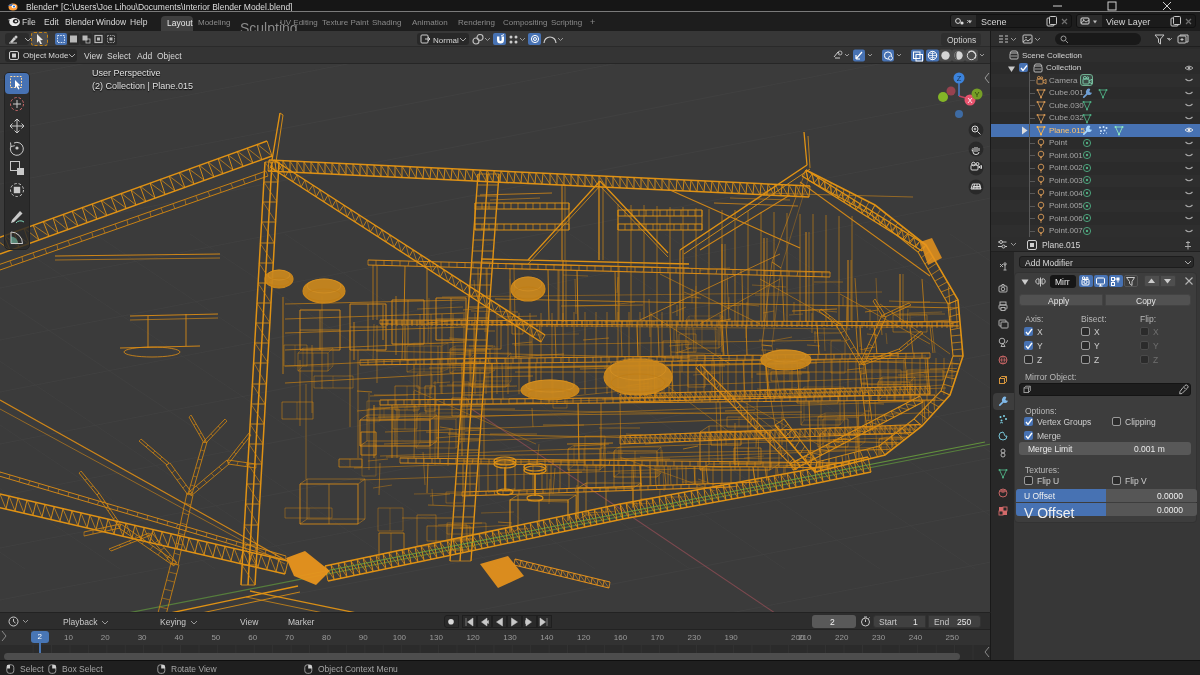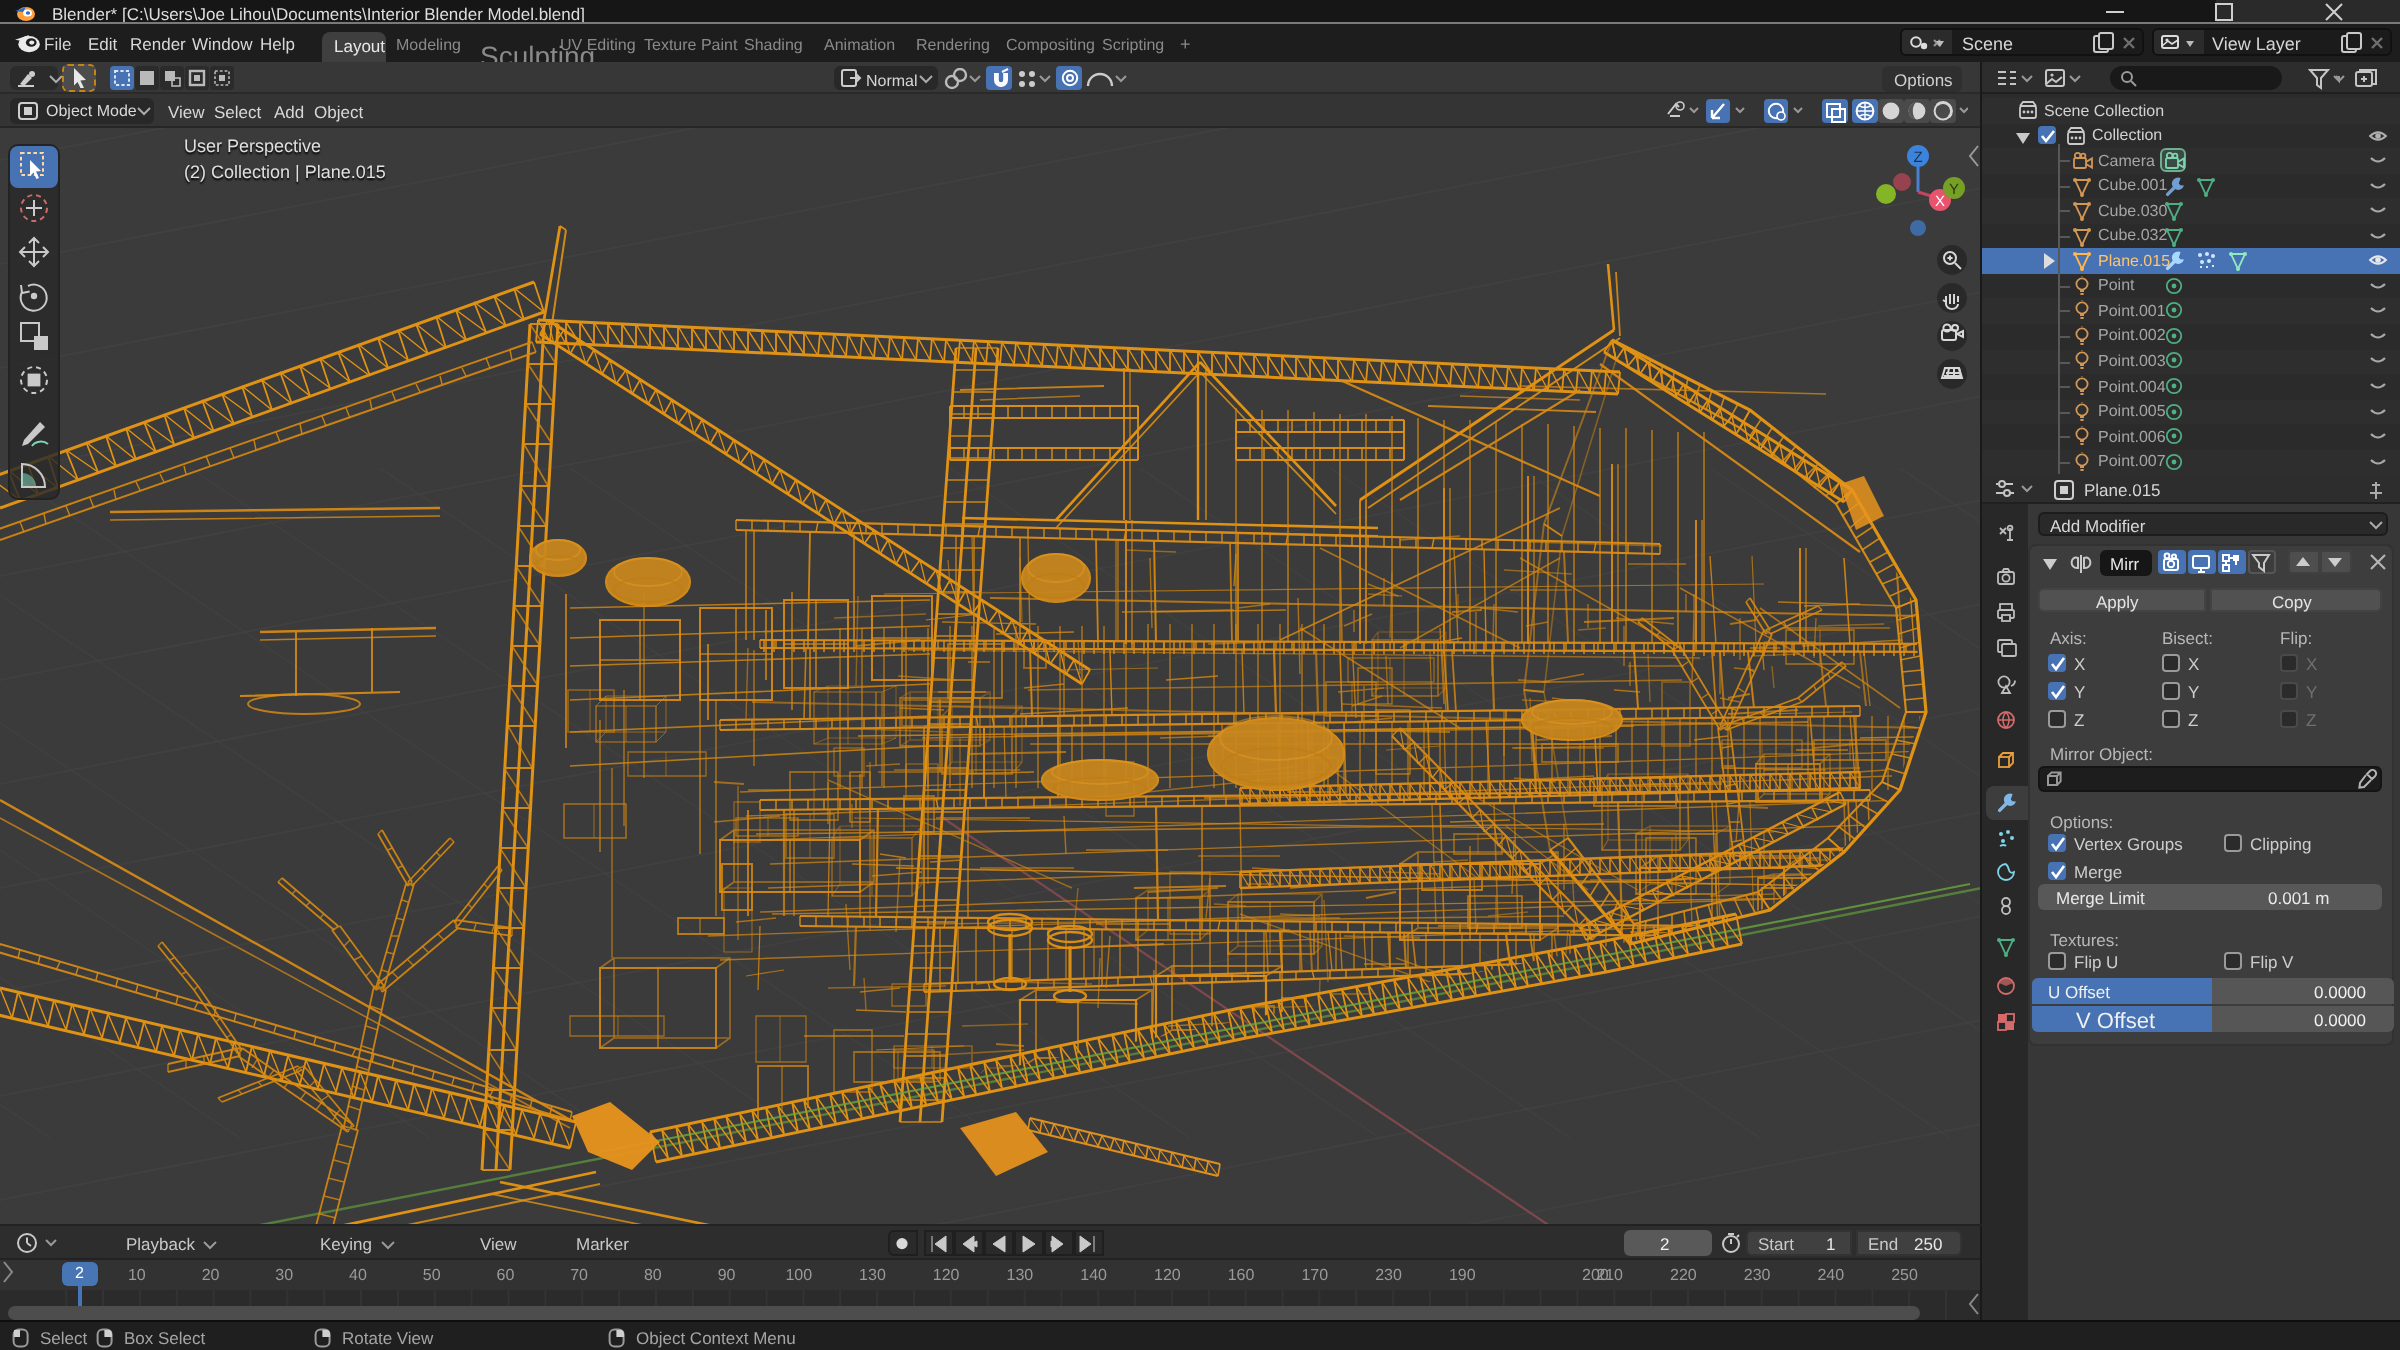--- a/index.html
+++ b/index.html
@@ -3,21 +3,21 @@
 *{margin:0;padding:0;box-sizing:border-box}
 html,body{width:1200px;height:675px;overflow:hidden;background:#2a2a2a;
 font-family:"Liberation Sans",sans-serif;-webkit-font-smoothing:antialiased}
 .abs{position:absolute}
 #page{position:relative;width:1200px;height:675px}
 .txt{color:#c3c3c3;font-size:9px;white-space:nowrap}
 svg{display:block}
 </style></head><body>
 <div id="page">
 
-<div class="abs" style="left:0;top:0;width:1108px;height:12px;background:#161616">
+<div class="abs" style="left:0;top:0;width:1200px;height:12px;background:#161616">
  <svg class="abs" style="left:7px;top:1px" width="11" height="10" viewBox="0 0 22 20">
   <ellipse cx="12" cy="12" rx="9" ry="7" fill="#ff9f3e"></ellipse>
         <ellipse cx="13.5" cy="11" rx="4.5" ry="3.5" fill="#fff"></ellipse>
   <path d="M1 9 L12 5 L9 10 Z" fill="#2a6fd0"></path>
         <ellipse cx="14" cy="11" rx="2.2" ry="1.8" fill="#2a6fd0"></ellipse>
  </svg>
  <div class="abs" style="left:26px;top:1.5px;font-size:8.5px;color:#dedede">Blender* [C:\Users\Joe Lihou\Documents\Interior Blender Model.blend]</div>
  <svg class="abs" style="left:1045px;top:0" width="140" height="12">
   <line x1="8" y1="6" x2="17" y2="6" stroke="#cfcfcf" stroke-width="1"></line>
   <rect x="63" y="2" width="8" height="8" fill="none" stroke="#cfcfcf" stroke-width="1"></rect>
@@ -28,21 +28,21 @@
 
 <div class="abs" style="left:0;top:12px;width:1200px;height:19px;background:#1d1d1d">
  <svg class="abs" style="left:7px;top:3px" width="14" height="12" viewBox="0 0 26 22">
   <ellipse cx="14" cy="13" rx="10" ry="7.5" fill="#eaeaea"></ellipse>
         <ellipse cx="16" cy="11.5" rx="5" ry="4" fill="#1d1d1d"></ellipse>
   <path d="M1 9 L14 4.5 L10 10.5 Z" fill="#eaeaea"></path>
         <ellipse cx="16.5" cy="11.5" rx="2.4" ry="2" fill="#eaeaea"></ellipse>
  </svg>
  <div class="abs txt" style="left:22px;top:5px;color:#d8d8d8;font-size:8.5px">File</div>
  <div class="abs txt" style="left:44px;top:5px;color:#d8d8d8;font-size:8.5px">Edit</div>
- <div class="abs txt" style="left:65px;top:5px;color:#d8d8d8;font-size:8.5px">Render</div>
+ <div class="abs txt" style="left:65px;top:5px;color:#d8d8d8;font-size:8.5px">Blender</div>
  <div class="abs txt" style="left:96px;top:5px;color:#d8d8d8;font-size:8.5px">Window</div>
  <div class="abs txt" style="left:130px;top:5px;color:#d8d8d8;font-size:8.5px">Help</div>
  <div class="abs" style="left:161px;top:4px;width:32px;height:15px;background:#3f3f3f;border-radius:4px 4px 0 0;padding:2px 0 0 6px;font-size:8.5px;color:#e8e8e8">Layout</div>
  <div class="abs txt" style="left:198px;top:6px;color:#8a8a8a;font-size:8px">Modeling</div>
  <div class="abs txt" style="left:240px;top:8px;color:#8a8a8a;font-size:14px">Sculpting</div>
  <div class="abs txt" style="left:280px;top:6px;color:#8a8a8a;font-size:8px">UV Editing</div>
  <div class="abs txt" style="left:322px;top:6px;color:#8a8a8a;font-size:8px">Texture Paint</div>
  <div class="abs txt" style="left:372px;top:6px;color:#8a8a8a;font-size:8px">Shading</div>
  <div class="abs txt" style="left:412px;top:6px;color:#8a8a8a;font-size:8px">Animation</div>
  <div class="abs txt" style="left:458px;top:6px;color:#8a8a8a;font-size:8px">Rendering</div>
@@ -1079,21 +1079,21 @@
       <div class="abs" style="left:121px;top:239px;width:9px;height:9px;background:#2b2b2b;border:1px solid #9a9a9a;border-radius:2px"></div>
       <div class="abs" style="left:134px;top:239px;font-size:8.5px;color:#cdcdcd;white-space:nowrap">Flip V</div>
       <div class="abs" style="left:25px;top:252px;width:181px;height:13px;background:#565656;border-radius:3px 3px 0 0;overflow:hidden">
         <div class="abs" style="left:0;top:0;width:90px;height:13px;background:#4772b3"></div>
       </div>
       <div class="abs" style="left:33px;top:254px;font-size:8.5px;color:#f0f0f0;white-space:nowrap">U Offset</div>
       <div class="abs" style="left:166px;top:254px;font-size:8.5px;color:#f0f0f0;white-space:nowrap">0.0000</div>
       <div class="abs" style="left:25px;top:266px;width:181px;height:13px;background:#565656;border-radius:0 0 3px 3px;overflow:hidden">
         <div class="abs" style="left:0;top:0;width:90px;height:13px;background:#4772b3"></div>
       </div>
-      <div class="abs" style="left:47px;top:268px;font-size:11px;color:#f0f0f0;white-space:nowrap">V Offset</div>
+      <div class="abs" style="left:33px;top:268px;font-size:14px;color:#f0f0f0;white-space:nowrap">V Offset</div>
       <div class="abs" style="left:166px;top:268px;font-size:8.5px;color:#f0f0f0;white-space:nowrap">0.0000</div>
 </div>
 
 <div class="abs" style="left:0;top:613px;width:991px;height:48px;background:#2b2b2b">
  <div class="abs" style="left:0;top:0;width:991px;height:17px;background:#2d2d2d;border-bottom:1px solid #222"></div>
       <svg class="abs" style="left:8px;top:3px" width="24" height="11">
         <circle cx="5.5" cy="5.5" r="4.5" fill="none" stroke="#c9c9c9"></circle>
         <path d="M5.5 5.5 V2.8 M5.5 5.5 L7.5 7" stroke="#c9c9c9" fill="none"></path>
         <path d="M15 4l2.5 2.5L20 4" stroke="#999" fill="none"></path>
       </svg>

